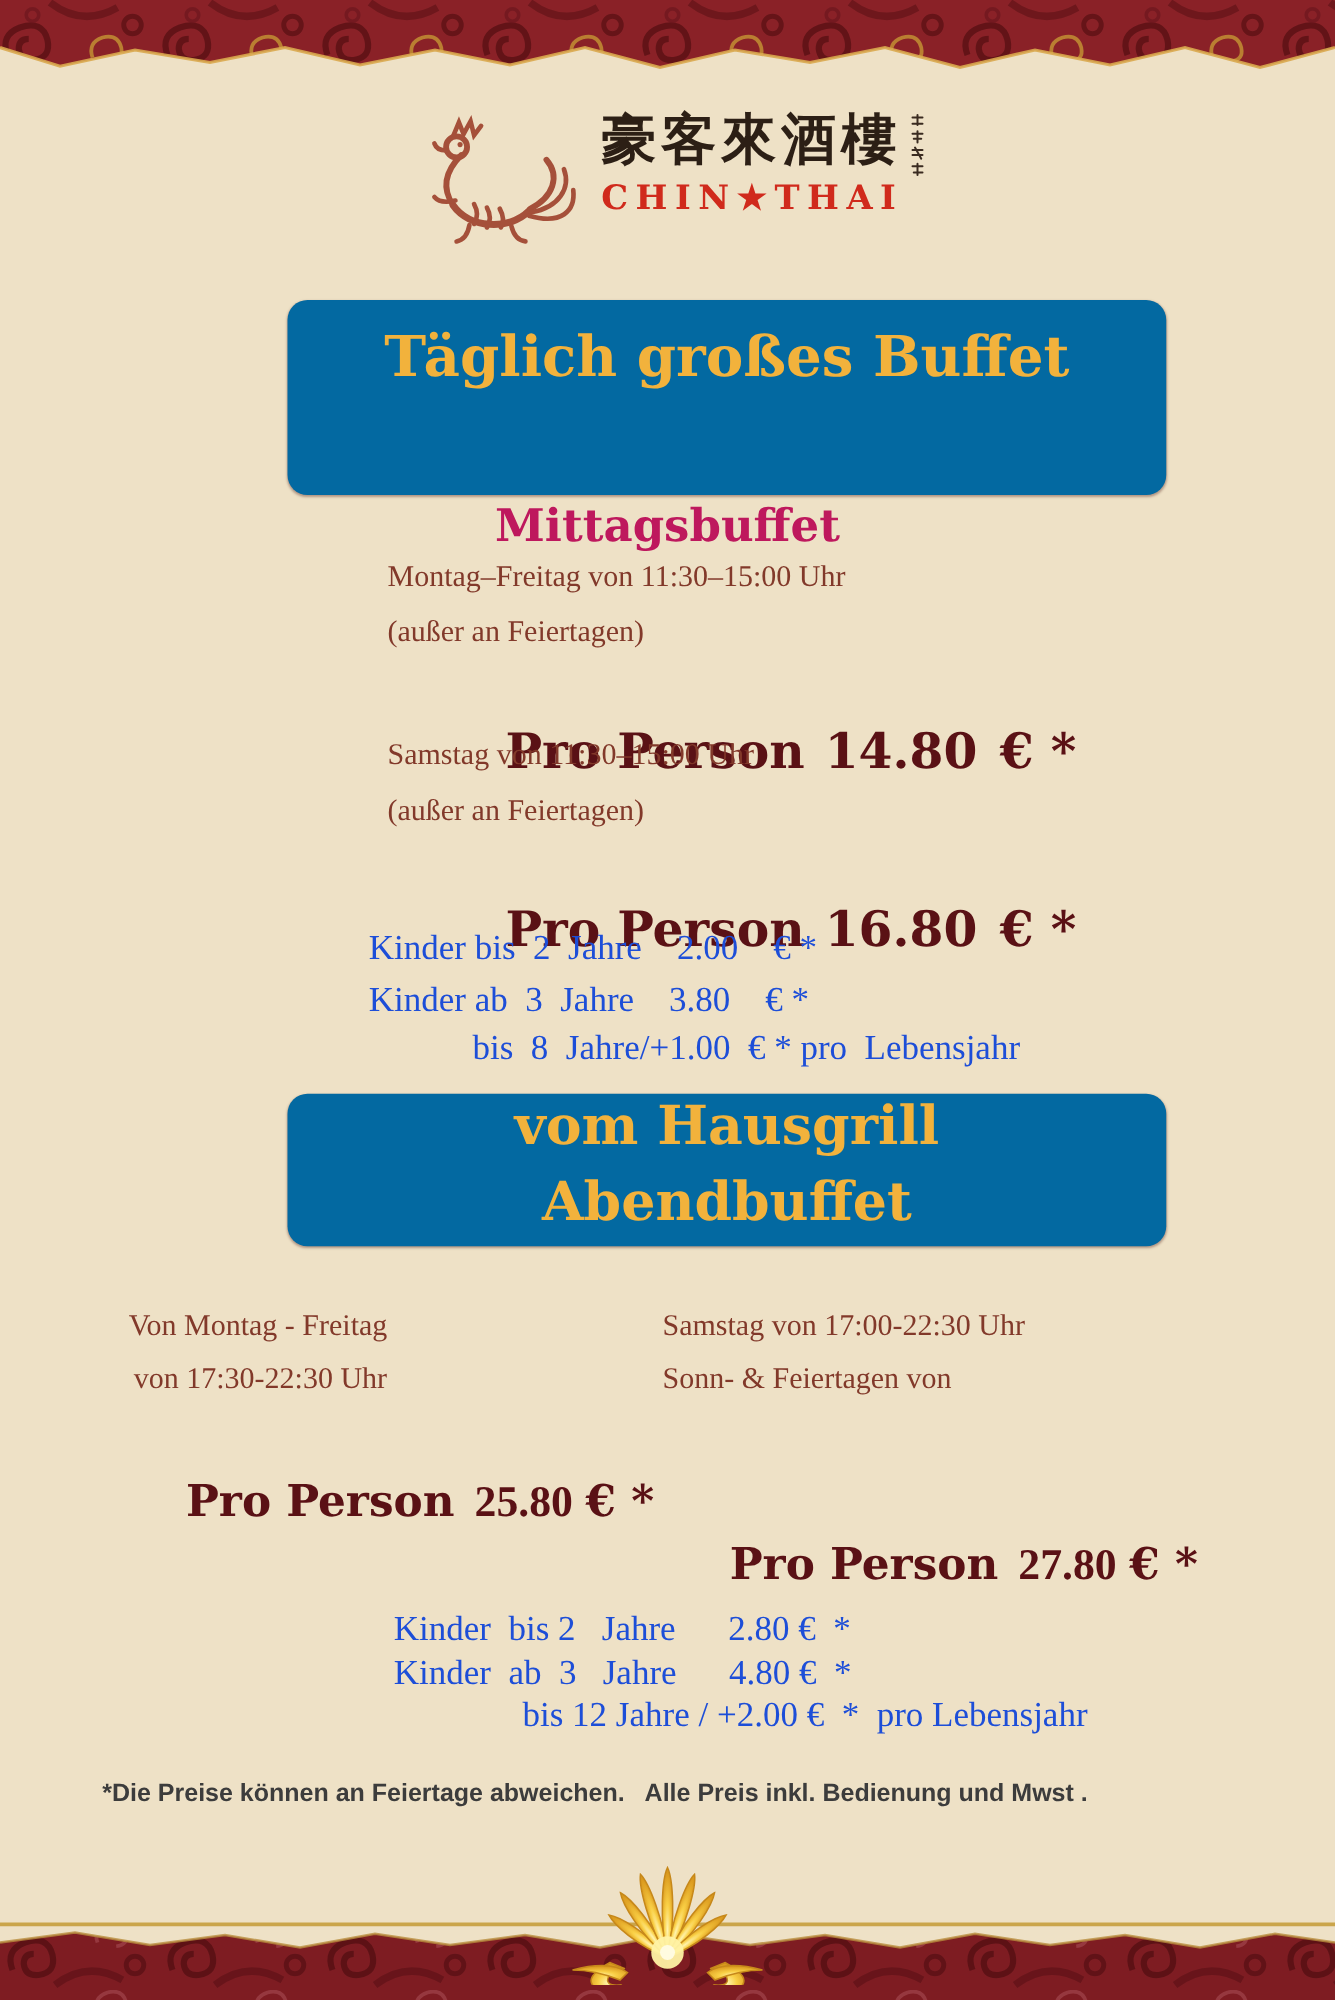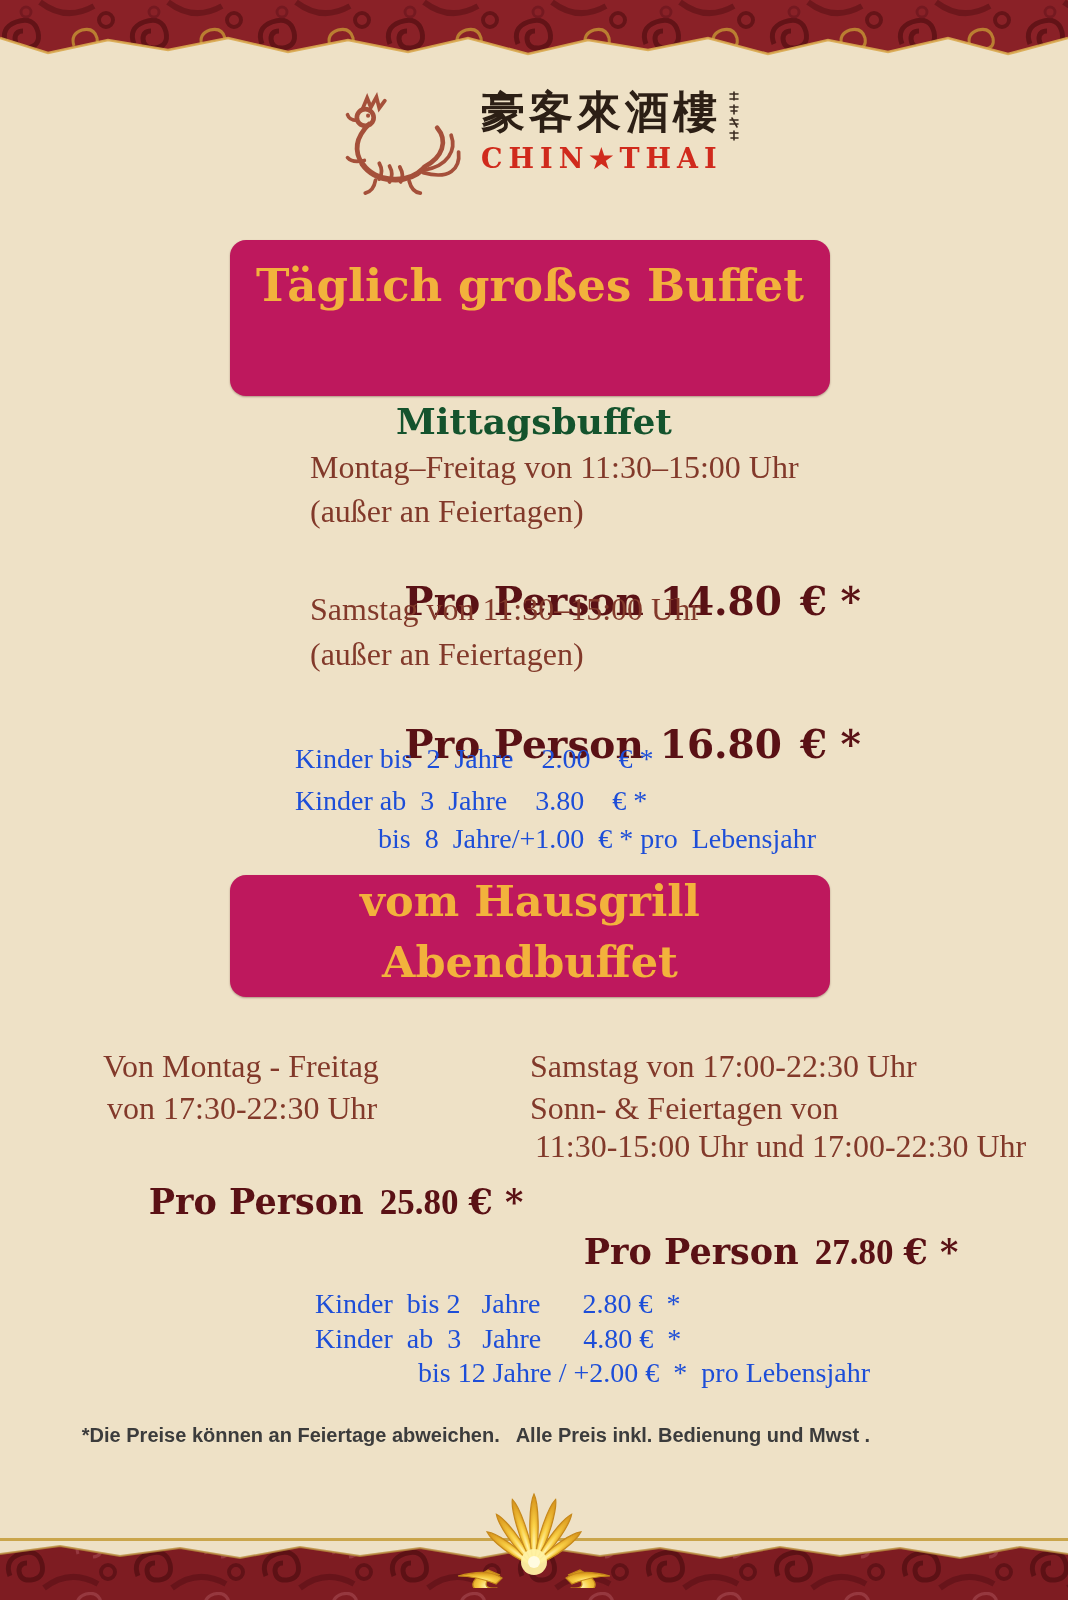--- a/index.html
+++ b/index.html
@@ -22,38 +22,38 @@
     font-family:"DejaVu Sans",sans-serif;font-weight:900;font-size:44px;line-height:48px;
     color:#2c1f15;letter-spacing:4px;
   }
   .logo-seal{margin-top:2px;}
   .logo-brand{
     font-family:"DejaVu Serif",serif;font-weight:bold;font-size:27px;line-height:30px;
     color:#d02a1c;letter-spacing:6px;margin-top:2px;
   }
   
   .banner{
-    left:230px;width:600px;background:#be185d;border-radius:16px;
+    left:230px;width:703px;background:#0369a1;border-radius:16px;
     color:#f2b23c;text-align:center;font-family:"DejaVu Serif",serif;font-weight:bold;
     box-shadow:0 1px 2px rgba(60,10,10,.35);
   }
   .banner1{top:240px;height:156px;}
   .banner1 .bl{font-size:45px;line-height:56px;}
   .banner1 .bl1{margin-top:18px;}
   .banner2{top:875px;height:122px;}
   .banner2 .bl{font-size:43px;line-height:52px;}
   .banner2 .bl1{margin-top:9px;}
   
   .sec-title{
     left:0;width:1068px;text-align:center;
-    font-family:"DejaVu Serif",serif;font-weight:bold;font-size:36px;color:#14532d;
+    font-family:"DejaVu Serif",serif;font-weight:bold;font-size:36px;color:#be185d;
   }
   
   .line{
-    font-family:"Liberation Serif",serif;font-size:32px;color:#82392a;white-space:pre;
+    font-family:"Liberation Serif",serif;font-size:24px;color:#82392a;white-space:pre;
   }
   .price-line{
     font-family:"DejaVu Serif",serif;font-weight:bold;color:#5a1115;white-space:pre;
   }
   .price-lunch{font-size:39px;}
   .price-dinner{font-size:35px;}
   .price-line .amt{margin-left:16px;}
   .price-line .cur{margin-left:18px;}
   .price-dinner .amt{font-family:Liberation Serif, serif;}
   .price-dinner .cur{margin-left:10px;}
@@ -152,21 +152,20 @@
   </div>
 
   <div class="abs line" style="left:103px;top:1048px;">Von Montag - Freitag</div>
   <div class="abs line" style="left:107px;top:1090px;">von 17:30-22:30 Uhr</div>
   <div class="abs price-line price-dinner" style="left:100px;top:1140px;">
     <span>Pro Person</span><span class="amt">25.80</span><span class="cur">€ *</span>
   </div>
 
   <div class="abs line" style="left:530px;top:1048px;">Samstag von 17:00-22:30 Uhr</div>
   <div class="abs line" style="left:530px;top:1090px;">Sonn- &amp; Feiertagen von</div>
-  <div class="abs line" style="left:535px;top:1128px;">11:30-15:00 Uhr und 17:00-22:30 Uhr</div>
   <div class="abs price-line price-dinner" style="left:535px;top:1190px;">
     <span>Pro Person</span><span class="amt">27.80</span><span class="cur">€ *</span>
   </div>
 
   <div class="abs kline" style="left:315px;top:1288px;">Kinder  bis 2   Jahre      2.80 €  *</div>
   <div class="abs kline" style="left:315px;top:1323px;">Kinder  ab  3   Jahre      4.80 €  *</div>
   <div class="abs kline" style="left:418px;top:1357px;">bis 12 Jahre / +2.00 €  *  pro Lebensjahr</div>
 
   <div class="abs footnote">*Die Preise können an Feiertage abweichen.   Alle Preis inkl. Bedienung und Mwst .</div>
 

